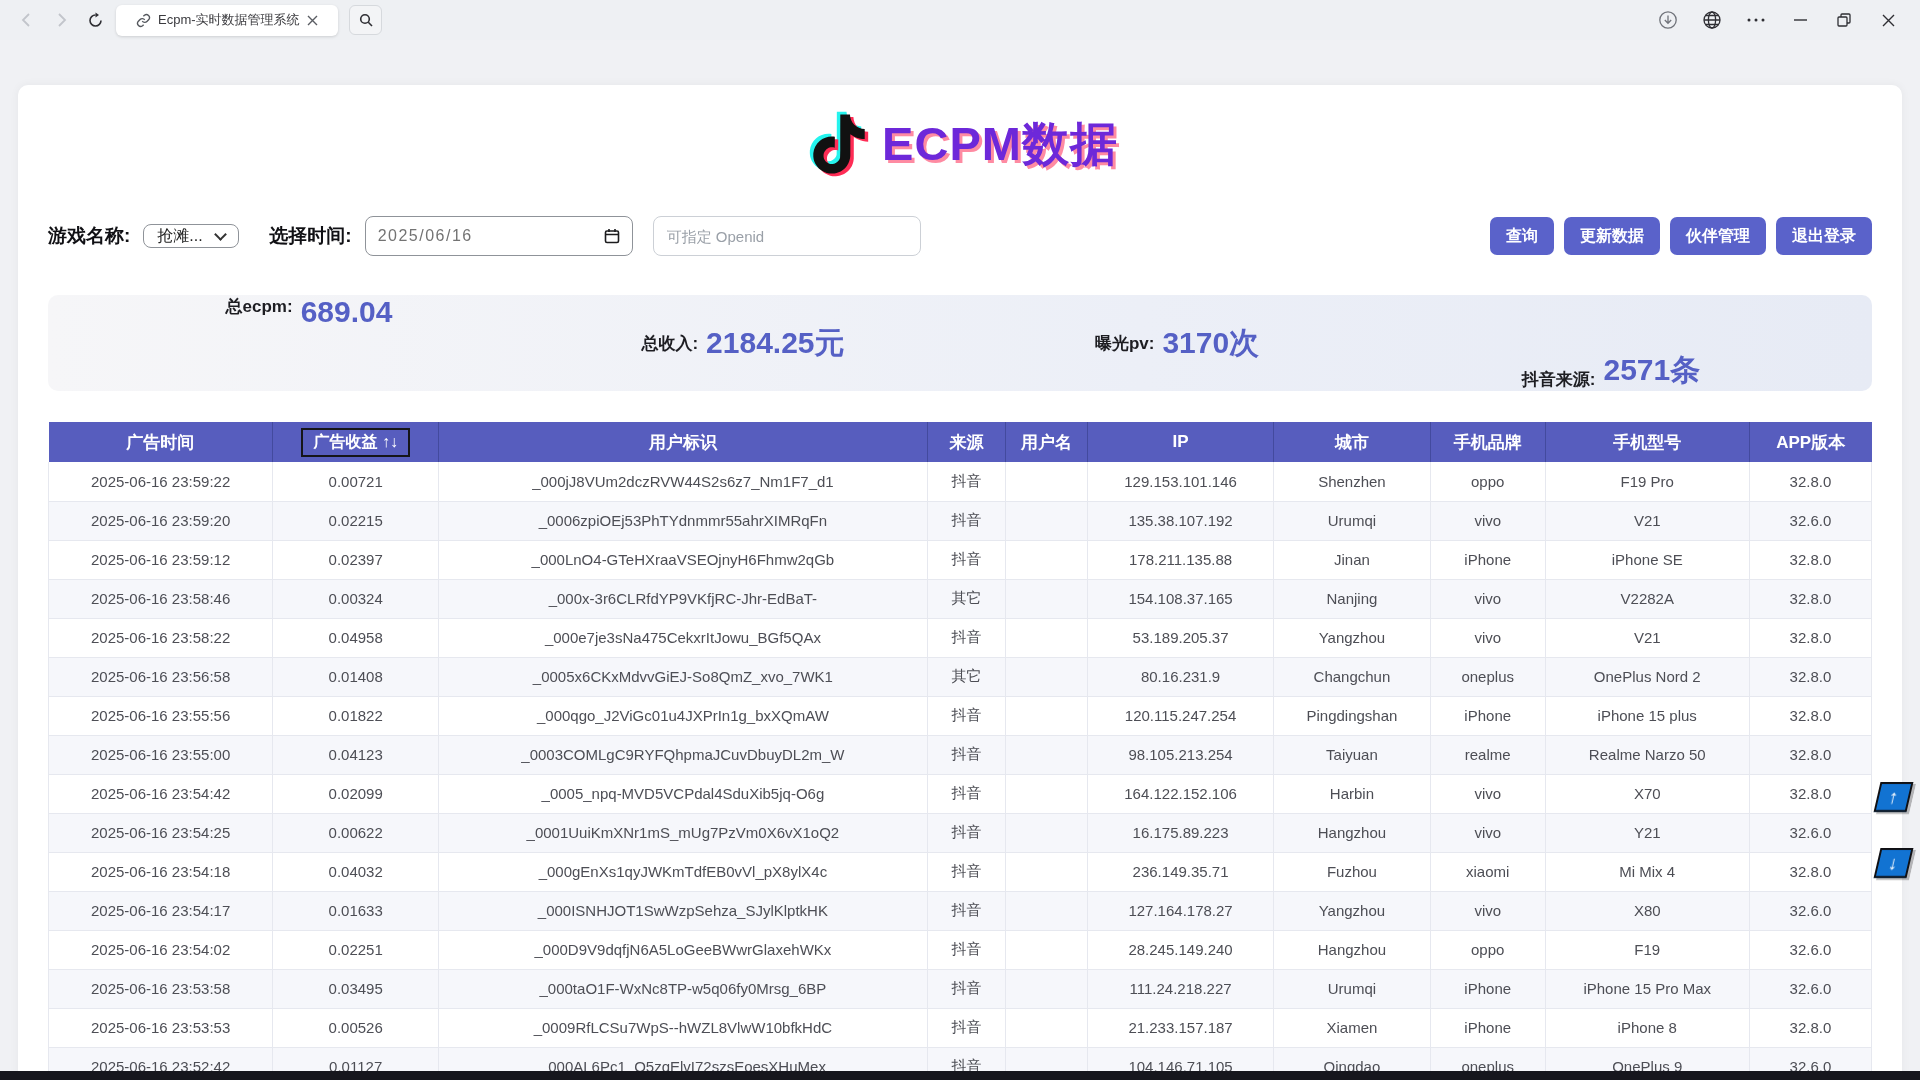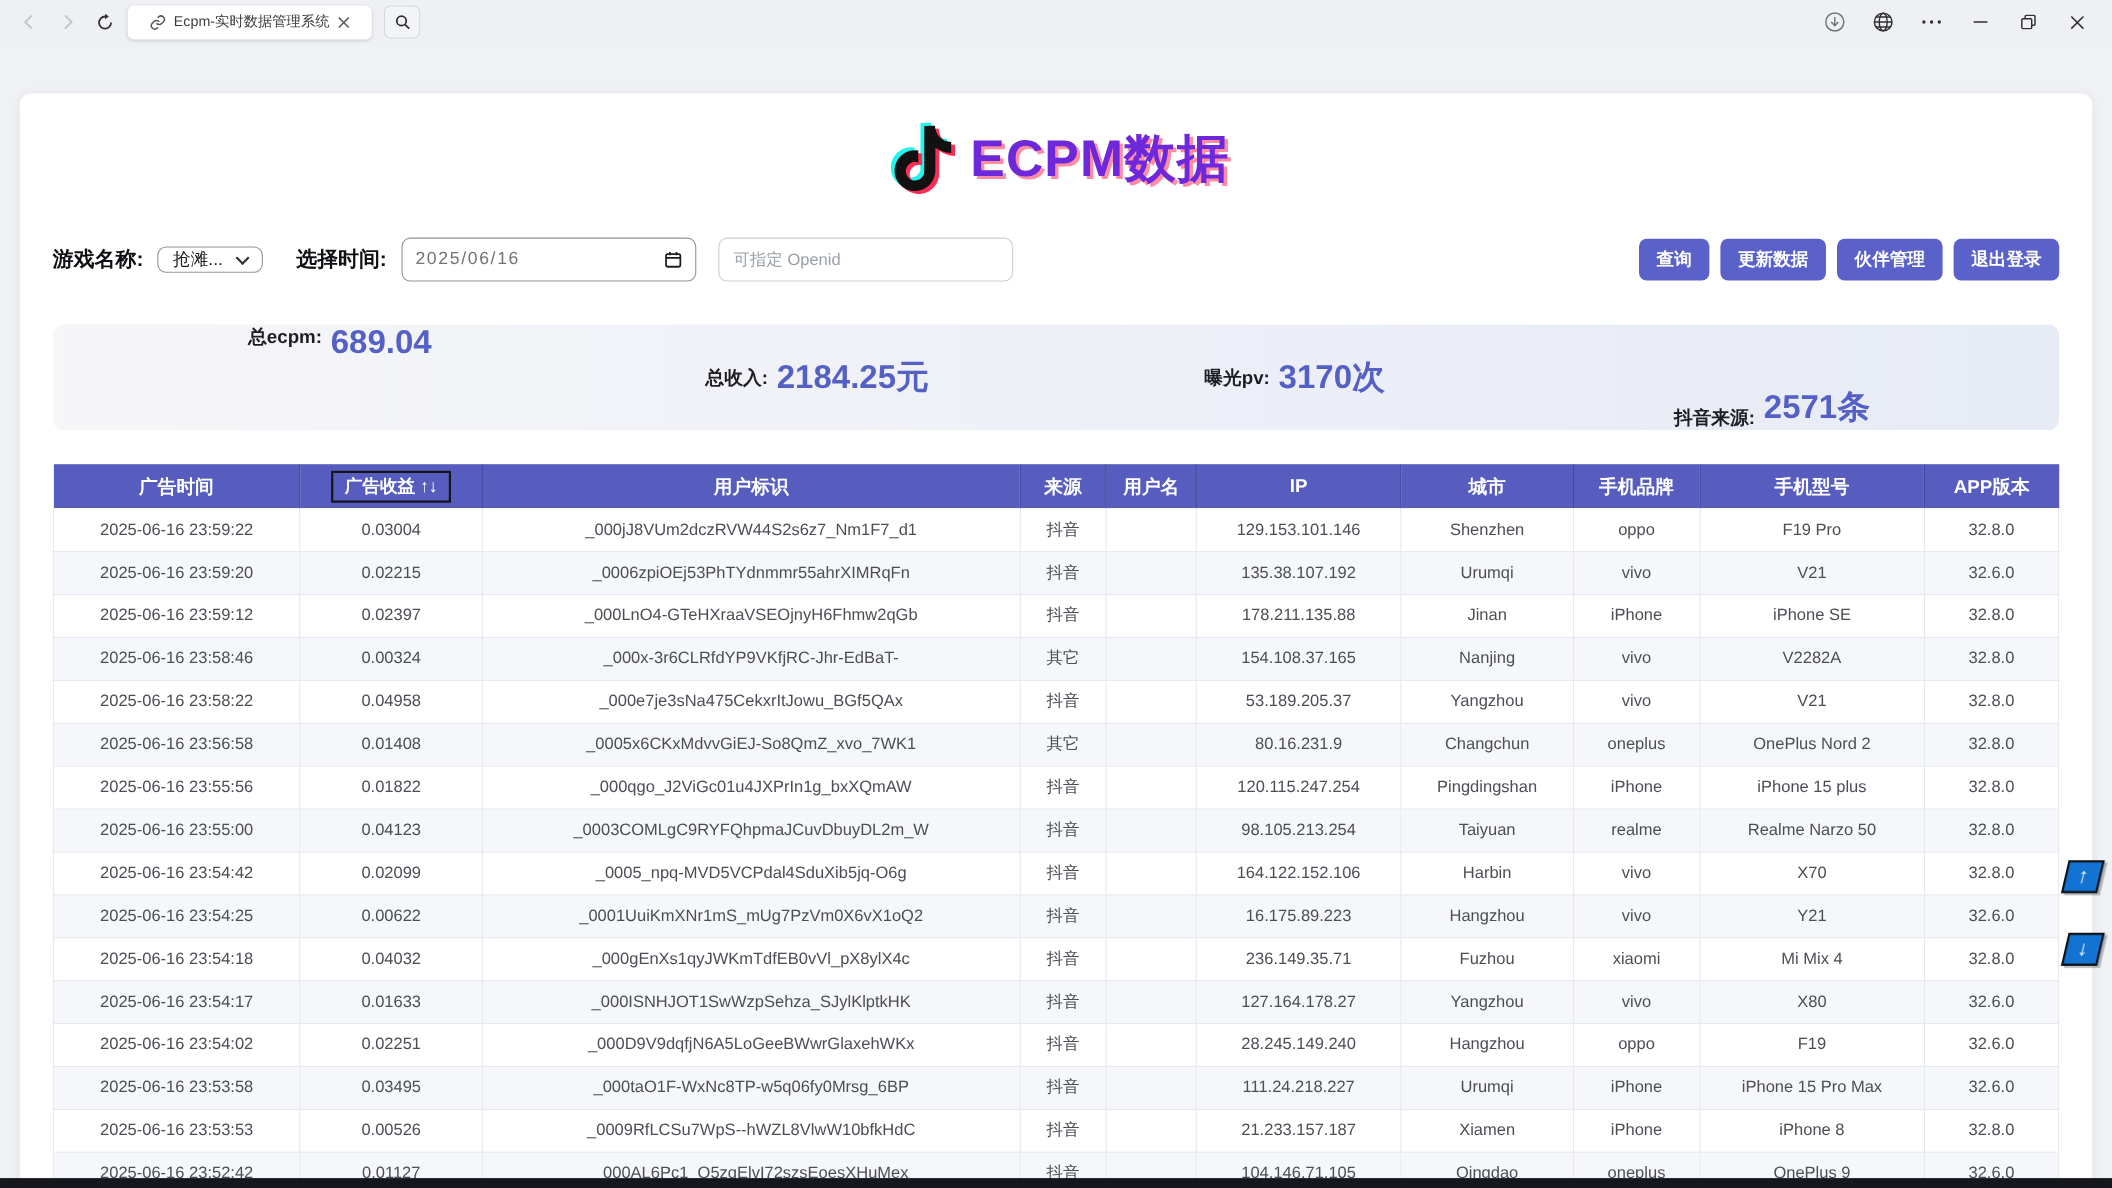--- a/index.html
+++ b/index.html
@@ -243,21 +243,21 @@
           <th>IP</th>
           <th>城市</th>
           <th>手机品牌</th>
           <th>手机型号</th>
           <th>APP版本</th>
         </tr>
       </thead>
     <tbody>
         <tr>
           <td>2025-06-16 23:59:22</td>
-          <td>0.03004</td>
+          <td>0.00721</td>
           <td>_000jJ8VUm2dczRVW44S2s6z7_Nm1F7_d1</td>
           <td>抖音</td>
           <td></td>
           <td>129.153.101.146</td>
           <td>Shenzhen</td>
           <td>oppo</td>
           <td>F19 Pro</td>
           <td>32.8.0</td>
         </tr>
         <tr>

